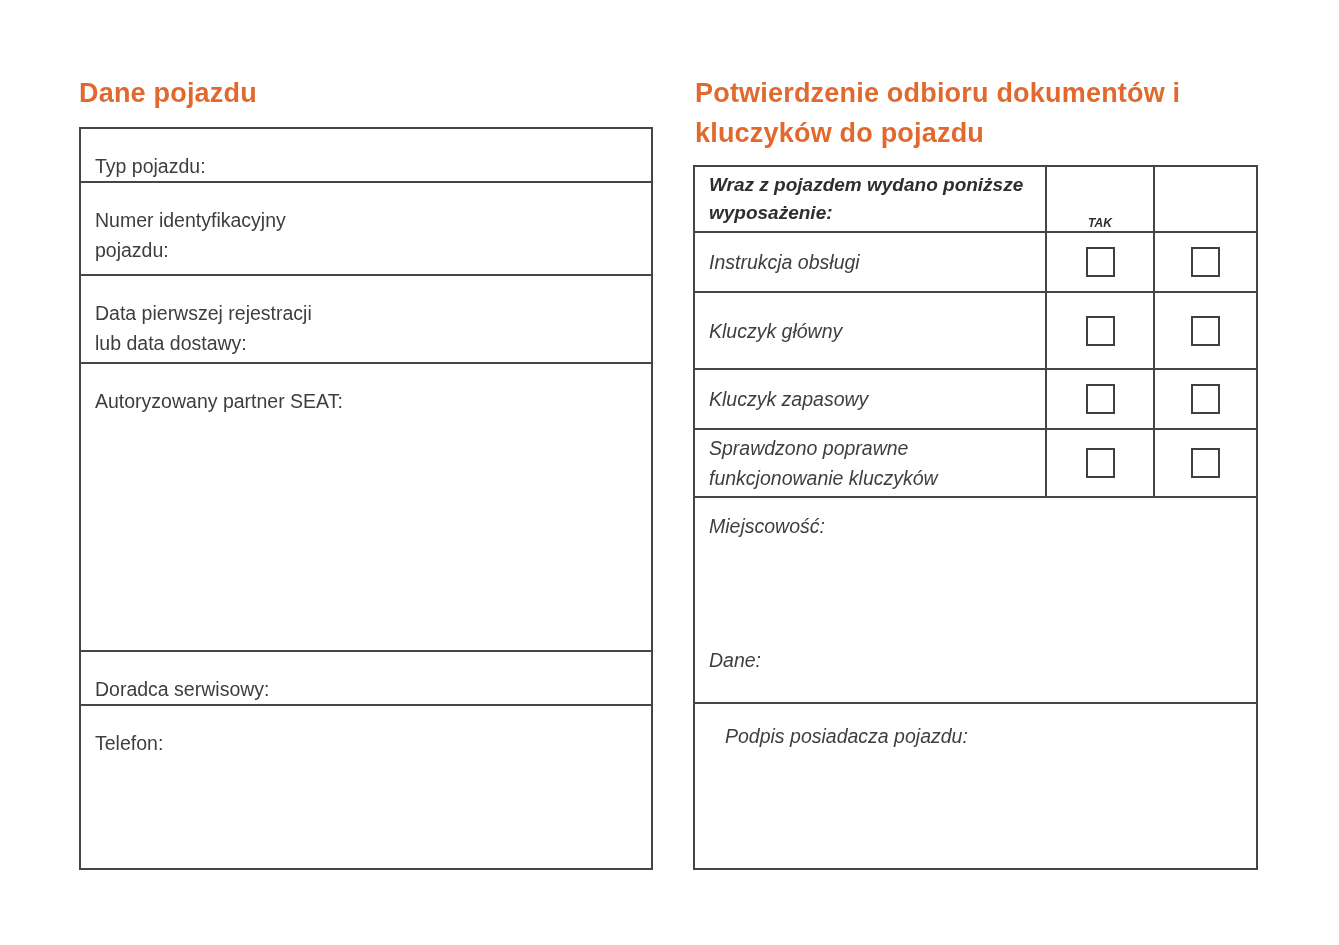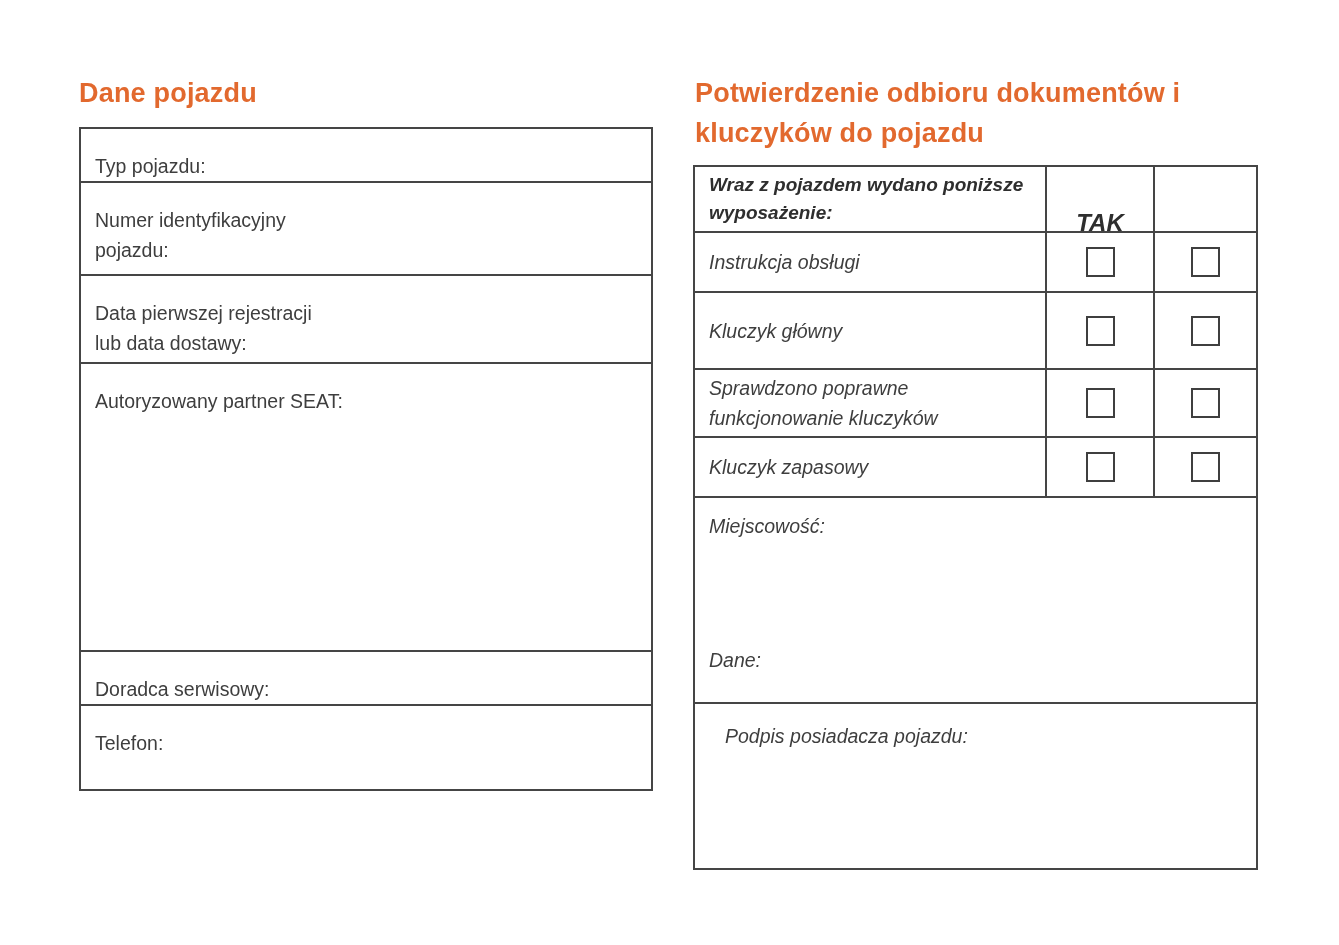--- a/index.html
+++ b/index.html
@@ -22,21 +22,21 @@
     white-space: pre-line;
     letter-spacing: 0.2px;
   }
   #left-title  { left: 79px;  top: 73px; width: 560px; }
   #right-title { left: 695px; top: 73px; width: 580px; }
 
   
   .vtable {
     position: absolute;
     left: 79px; top: 127px;
-    width: 574px; height: 664px;
+    width: 574px; height: 743px;
     border: 2px solid #454545;
     background: #ffffff;
     display: flex;
     flex-direction: column;
   }
   .vtable .vrow {
     border-bottom: 2px solid #454545;
     padding: 22px 16px 0 14px;
   }
   .vtable .vrow:last-child { border-bottom: none; flex: 1; }
@@ -84,21 +84,21 @@
   .rrow .c-check.no  { flex: 1; }
 
   .hdr-label {
     font-size: 19px;
     font-weight: bold;
     color: #2e2e2e;
     line-height: 28px;
     white-space: pre-line;
   }
   .hdr-col {
-    font-size: 24px;
+    font-size: 12px;
     font-weight: bold;
     color: #2e2e2e;
     margin-top: 48px;
   }
 
   .checkbox {
     width: 29px; height: 30px;
     border: 2px solid #3f3f3f;
     background: #ffffff;
   }
@@ -183,36 +183,36 @@
         <span class="cell-label">Kluczyk główny</span>
       </div>
       <div class="c-check yes">
         <div class="checkbox"></div>
       </div>
       <div class="c-check no">
         <div class="checkbox"></div>
       </div>
     </div>
 
+    <div class="rrow row-check-3">
+      <div class="c-label">
+        <span class="cell-label">Kluczyk zapasowy</span>
+      </div>
+      <div class="c-check yes">
+        <div class="checkbox"></div>
+      </div>
+      <div class="c-check no">
+        <div class="checkbox"></div>
+      </div>
+    </div>
+
     <div class="rrow row-check-4">
       <div class="c-label">
         <span class="cell-label">Sprawdzono poprawne
 funkcjonowanie kluczyków</span>
-      </div>
-      <div class="c-check yes">
-        <div class="checkbox"></div>
-      </div>
-      <div class="c-check no">
-        <div class="checkbox"></div>
-      </div>
-    </div>
-
-    <div class="rrow row-check-3">
-      <div class="c-label">
-        <span class="cell-label">Kluczyk zapasowy</span>
       </div>
       <div class="c-check yes">
         <div class="checkbox"></div>
       </div>
       <div class="c-check no">
         <div class="checkbox"></div>
       </div>
     </div>
 
     <div class="rrow row-place">

